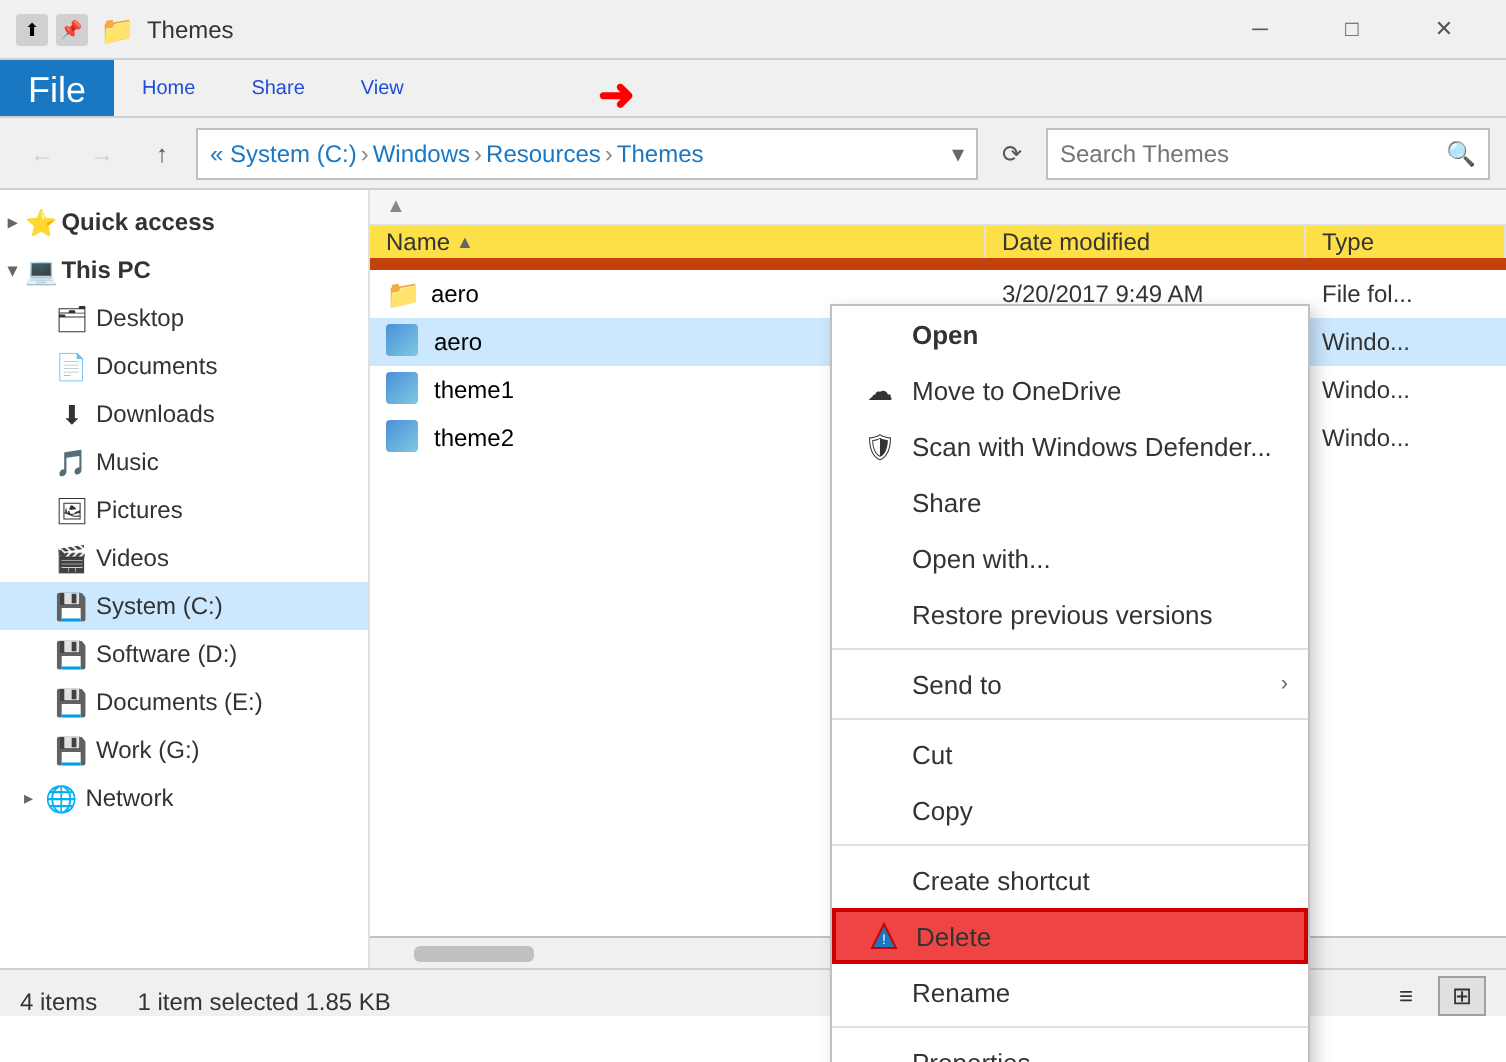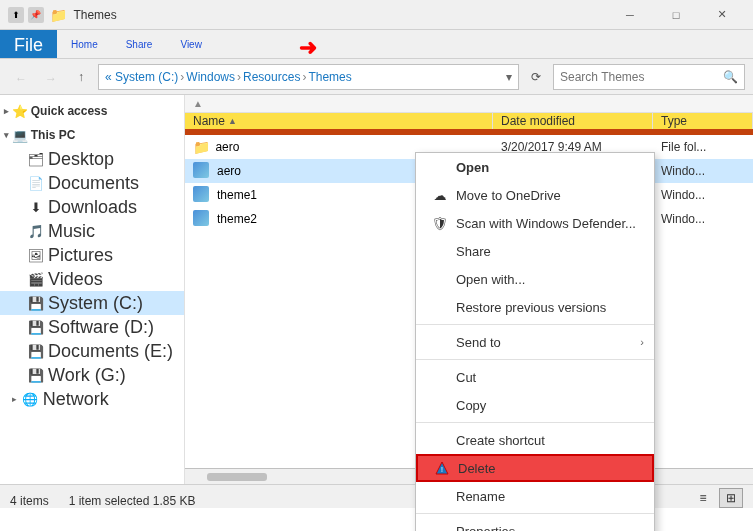--- a/index.html
+++ b/index.html
@@ -51,21 +51,21 @@
       font-size: 12px;
       color: #333;
       cursor: pointer;
     }
     .address-breadcrumb { display: flex; align-items: center; gap: 2px; flex: 1; }
     .bread-sep { color: #888; }
     .bread-item { color: #1a78c2; cursor: pointer; }
     .address-dropdown { margin-left: 4px; color: #666; cursor: pointer; }
     .address-refresh { width: 26px; height: 26px; display: flex; align-items: center; justify-content: center; cursor: pointer; color: #555; }
     .search-box {
-      width: 192px;
+      width: 222px;
       height: 26px;
       border: 1px solid #c0c0c0;
       display: flex;
       align-items: center;
       padding: 0 6px;
       background: #fff;
     }
     .search-box input {
       border: none; outline: none; font-size: 12px; flex: 1; color: #333;
       background: transparent;
@@ -88,21 +88,21 @@
       align-items: center;
       height: 24px;
       padding: 0 8px 0 12px;
       cursor: pointer;
       gap: 4px;
       font-size: 12px;
       color: #333;
     }
     .sidebar-item.selected { background: #cce8ff; }
     .sidebar-item .si-icon { width: 16px; height: 16px; display: flex; align-items: center; justify-content: center; font-size: 13px; flex-shrink: 0; }
-    .sidebar-item .si-label { font-size: 18px; }
+    .sidebar-item .si-label { font-size: 12px; }
     .sidebar-section-header {
       display: flex; align-items: center; height: 24px; padding: 0 4px;
       font-size: 12px; font-weight: bold; color: #333; cursor: pointer; gap: 2px;
     }
     .si-expand { font-size: 9px; color: #666; margin-right: 2px; }
 
     
     .file-area { flex: 1; display: flex; flex-direction: column; overflow: hidden; }
     .column-headers {
       display: flex; height: 22px; border-bottom: 6px solid #c2410c;

